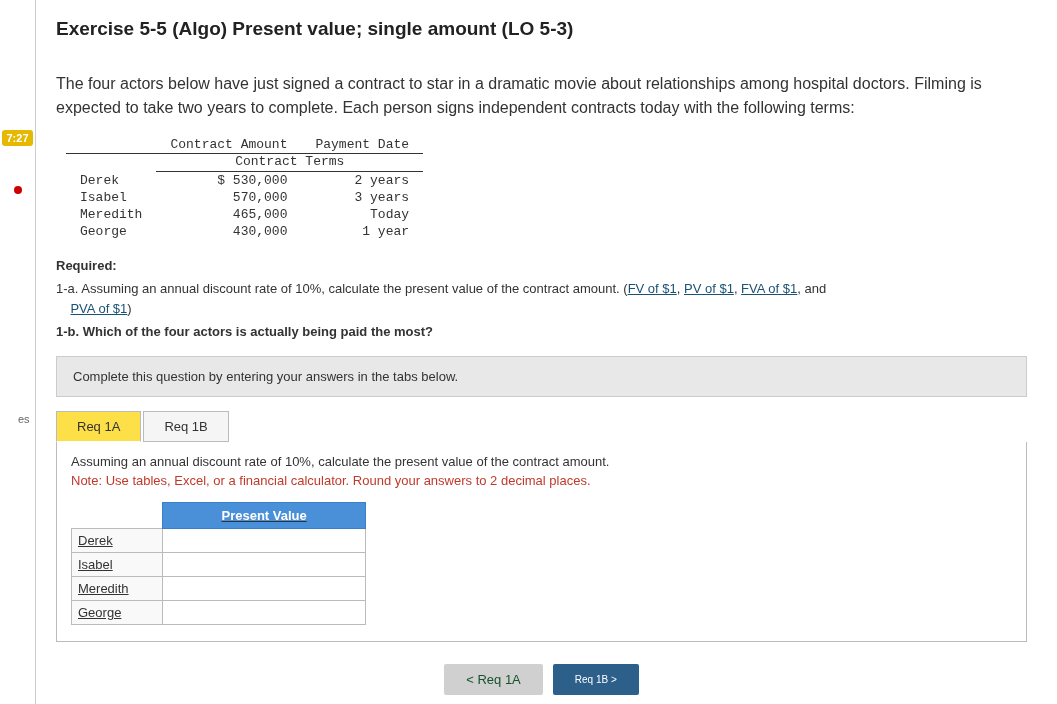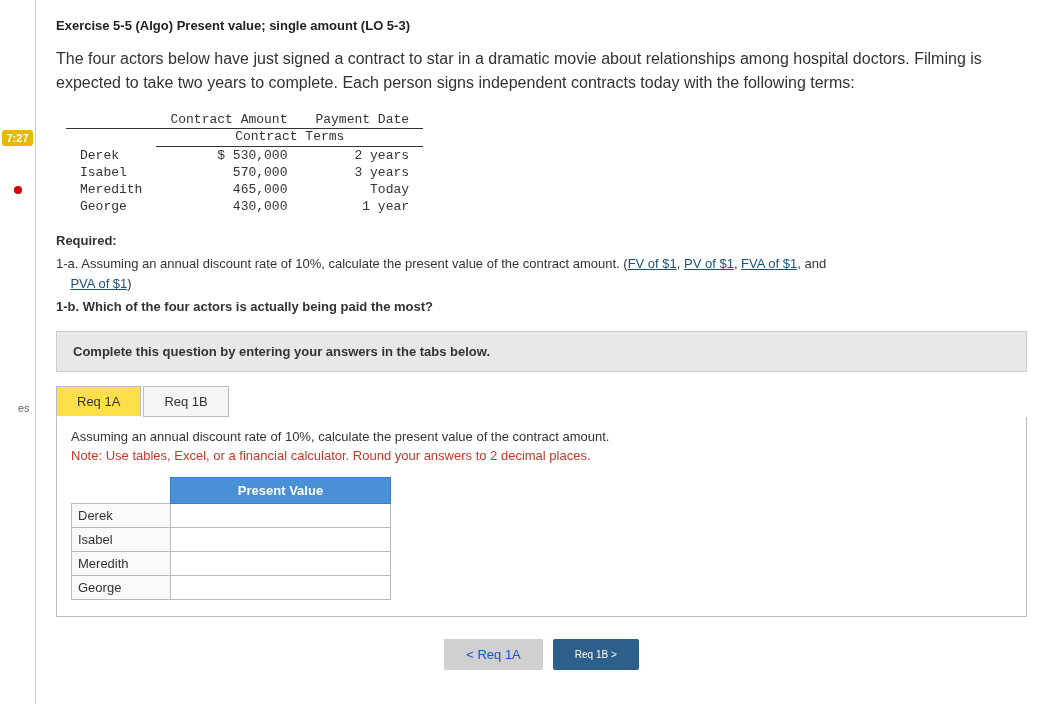--- a/index.html
+++ b/index.html
@@ -47,24 +47,24 @@
       bottom: 290px;
       left: 18px;
       font-size: 11px;
       color: #666;
     }
     .main-content {
       flex: 1;
       padding: 18px 30px 20px 20px;
     }
     .exercise-title {
-      font-size: 13px;
+      font-size: 19px;
       font-weight: bold;
       color: #222;
-      margin-bottom: 14px;
+      margin-bottom: 32px;
     }
     .intro-text {
       font-size: 16px;
       line-height: 1.5;
       color: #333;
       margin-bottom: 16px;
     }
     
     .contract-table-wrapper {
       margin-bottom: 18px;
@@ -113,21 +113,21 @@
       cursor: pointer;
     }
     .req-bold {
       font-weight: bold;
     }
     
     .complete-box {
       background: #e8e8e8;
       border: 1px solid #ccc;
       padding: 12px 16px;
-      font-weight: bold;
+      font-weight: normal;
       font-size: 13px;
       margin-bottom: 14px;
       color: #333;
     }
     
     .tabs-row {
       display: flex;
       border-bottom: none;
       margin-bottom: 0;
     }
@@ -160,21 +160,22 @@
     }
     .tab-note {
       color: #c0392b;
       font-size: 13px;
       margin-bottom: 14px;
     }
     
     .pv-table {
       border-collapse: collapse;
       font-size: 13px;
-      width: 320px;
+      width: 295px;
+      text-decoration: underline;
     }
     .pv-table th {
       background: #4a90d9;
       color: #fff;
       text-align: center;
       padding: 5px 10px;
       border: 1px solid #3a80c9;
     }
     .pv-table td {
       border: 1px solid #bbb;
@@ -197,21 +198,21 @@
     }
     
     .nav-buttons {
       display: flex;
       justify-content: center;
       gap: 10px;
       margin-top: 22px;
     }
     .btn-prev {
       background: #d0d0d0;
-      color: #1d4ed8;
+      color: #14532d;
       border: none;
       padding: 8px 22px;
       font-size: 13px;
       cursor: pointer;
       border-radius: 2px;
     }
     .btn-next {
       background: #2c5f8a;
       color: #fff;
       border: none;

